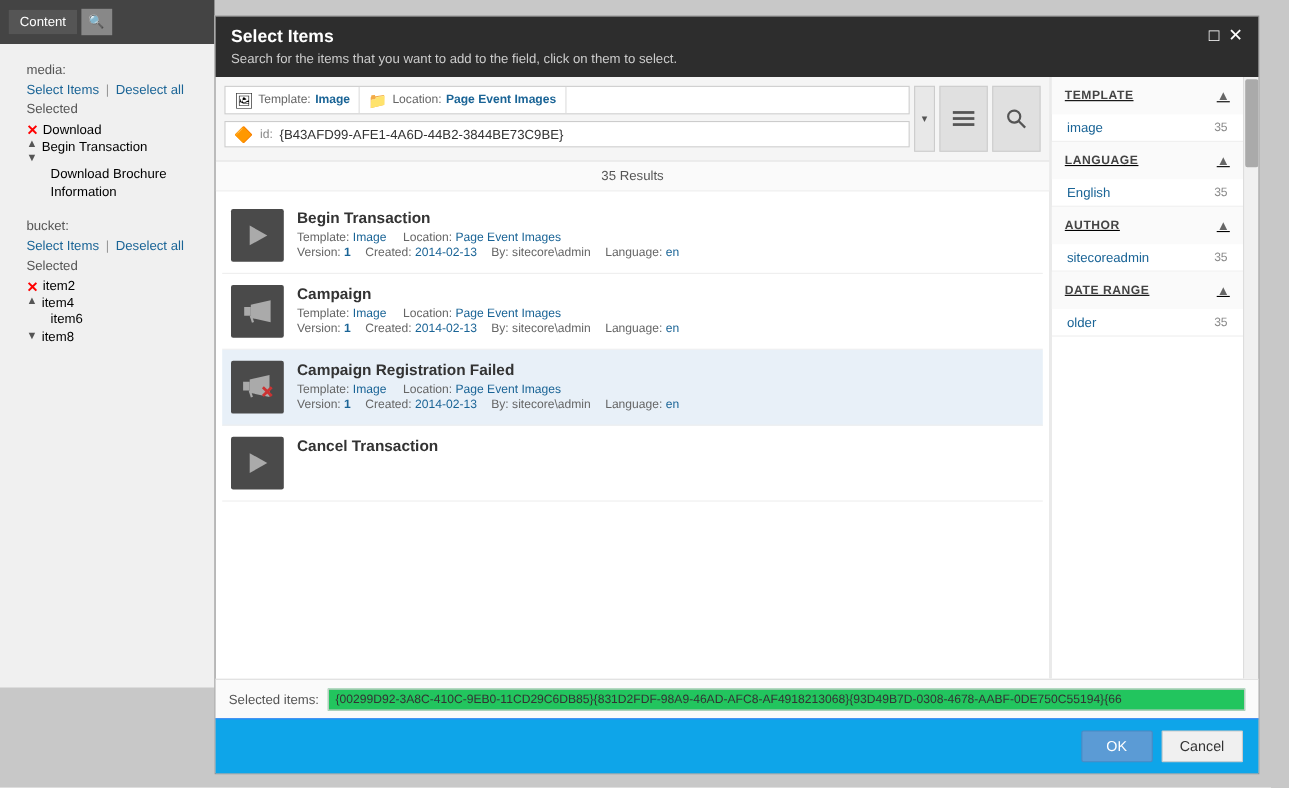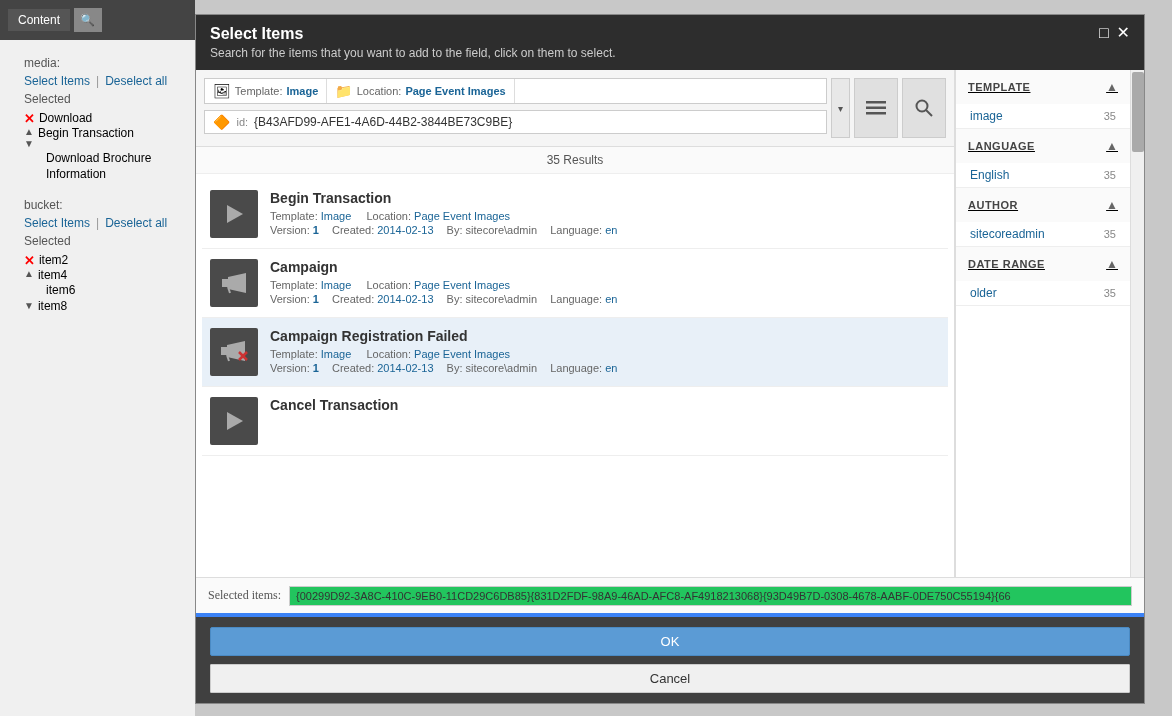--- a/index.html
+++ b/index.html
@@ -11,21 +11,21 @@
       height: 716px;
       overflow: hidden;
       position: relative;
     }
 
     
     .bg-left {
       position: absolute;
       left: 0; top: 0;
       width: 195px;
-      height: 716px;
+      height: 625px;
       background: #f0f0f0;
     }
 
     .bg-left-header {
       display: flex;
       align-items: center;
       padding: 8px;
       background: #444;
       gap: 4px;
     }
@@ -416,43 +416,41 @@
       padding: 6px 12px;
       border-top: 1px solid #ddd;
       background: #fafafa;
       gap: 8px;
       min-height: 36px;
     }
     .selected-items-label {
       font-size: 12px;
       color: #555;
       white-space: nowrap;
-      font-family: Liberation Serif, serif;
     }
     .selected-items-value {
       font-size: 11px;
       color: #333;
       background: #22c55e;
       border: 1px solid #ccc;
       padding: 3px 6px;
       flex: 1;
       overflow: hidden;
       text-overflow: ellipsis;
       white-space: nowrap;
     }
 
     
     .modal-footer {
       display: flex;
       justify-content: flex-end;
       padding: 10px 14px;
       gap: 8px;
-      border-top: 4px solid #3b82f6;
-      background: #404040;
-      flex-direction: column;
+      border-top: 1px solid #3b82f6;
+      background: #0ea5e9;
     }
     .btn-ok {
       background: #5b9bd5;
       color: #fff;
       border: 1px solid #4a8ac4;
       padding: 6px 22px;
       font-size: 13px;
       cursor: pointer;
       border-radius: 2px;
     }

